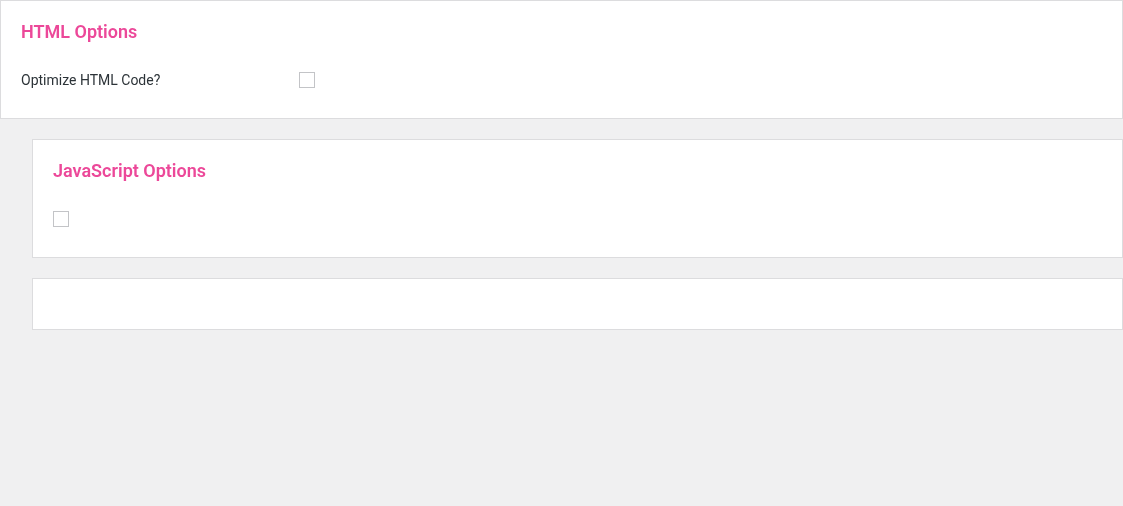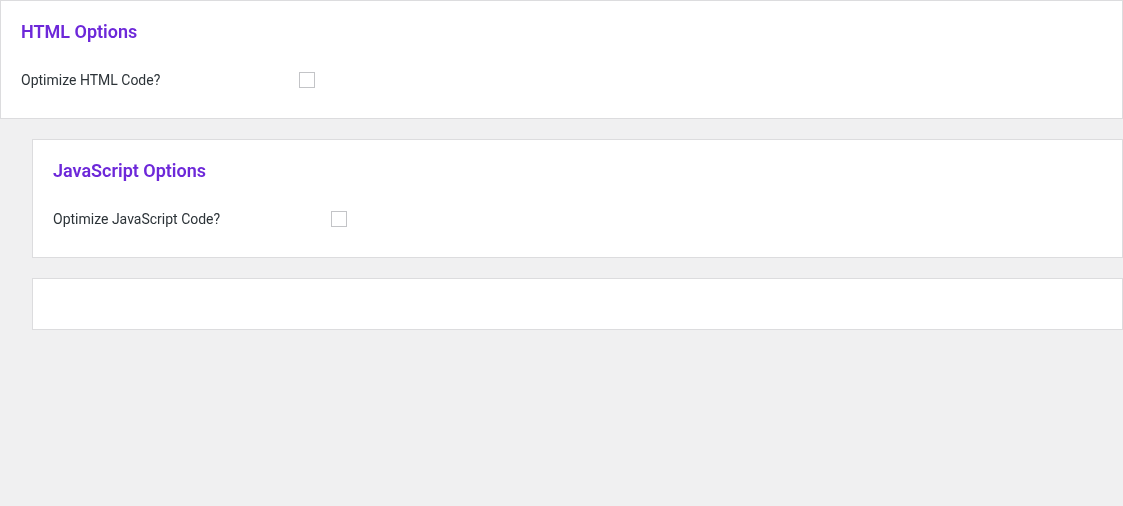--- a/index.html
+++ b/index.html
@@ -19,21 +19,21 @@
       border: 1px solid #dcdcde;
       padding: 20px 20px 30px 20px;
     }
     .panel + .panel {
       margin-top: 20px;
       margin-left: 32px;
     }
     .panel-title {
       font-size: 18px;
       font-weight: 600;
-      color: #6d28d9;
+      color: #ec4899;
       margin-bottom: 30px;
     }
     .form-row {
       display: flex;
       align-items: flex-start;
     }
     .form-label {
       width: 278px;
       font-size: 14px;
       color: #2c3338;
@@ -60,19 +60,18 @@
   <h2 class="panel-title">HTML Options</h2>
   <div class="form-row">
     <label class="form-label">Optimize HTML Code?</label>
     <input type="checkbox" class="checkbox" style="">
   </div>
 </div>
 
 <div class="panel">
   <h2 class="panel-title">JavaScript Options</h2>
   <div class="form-row">
-    <label class="form-label">Optimize JavaScript Code?</label>
     <input type="checkbox" class="checkbox" style="">
   </div>
 </div>
 
 <div class="panel">
 </div>
 
 </body></html>

